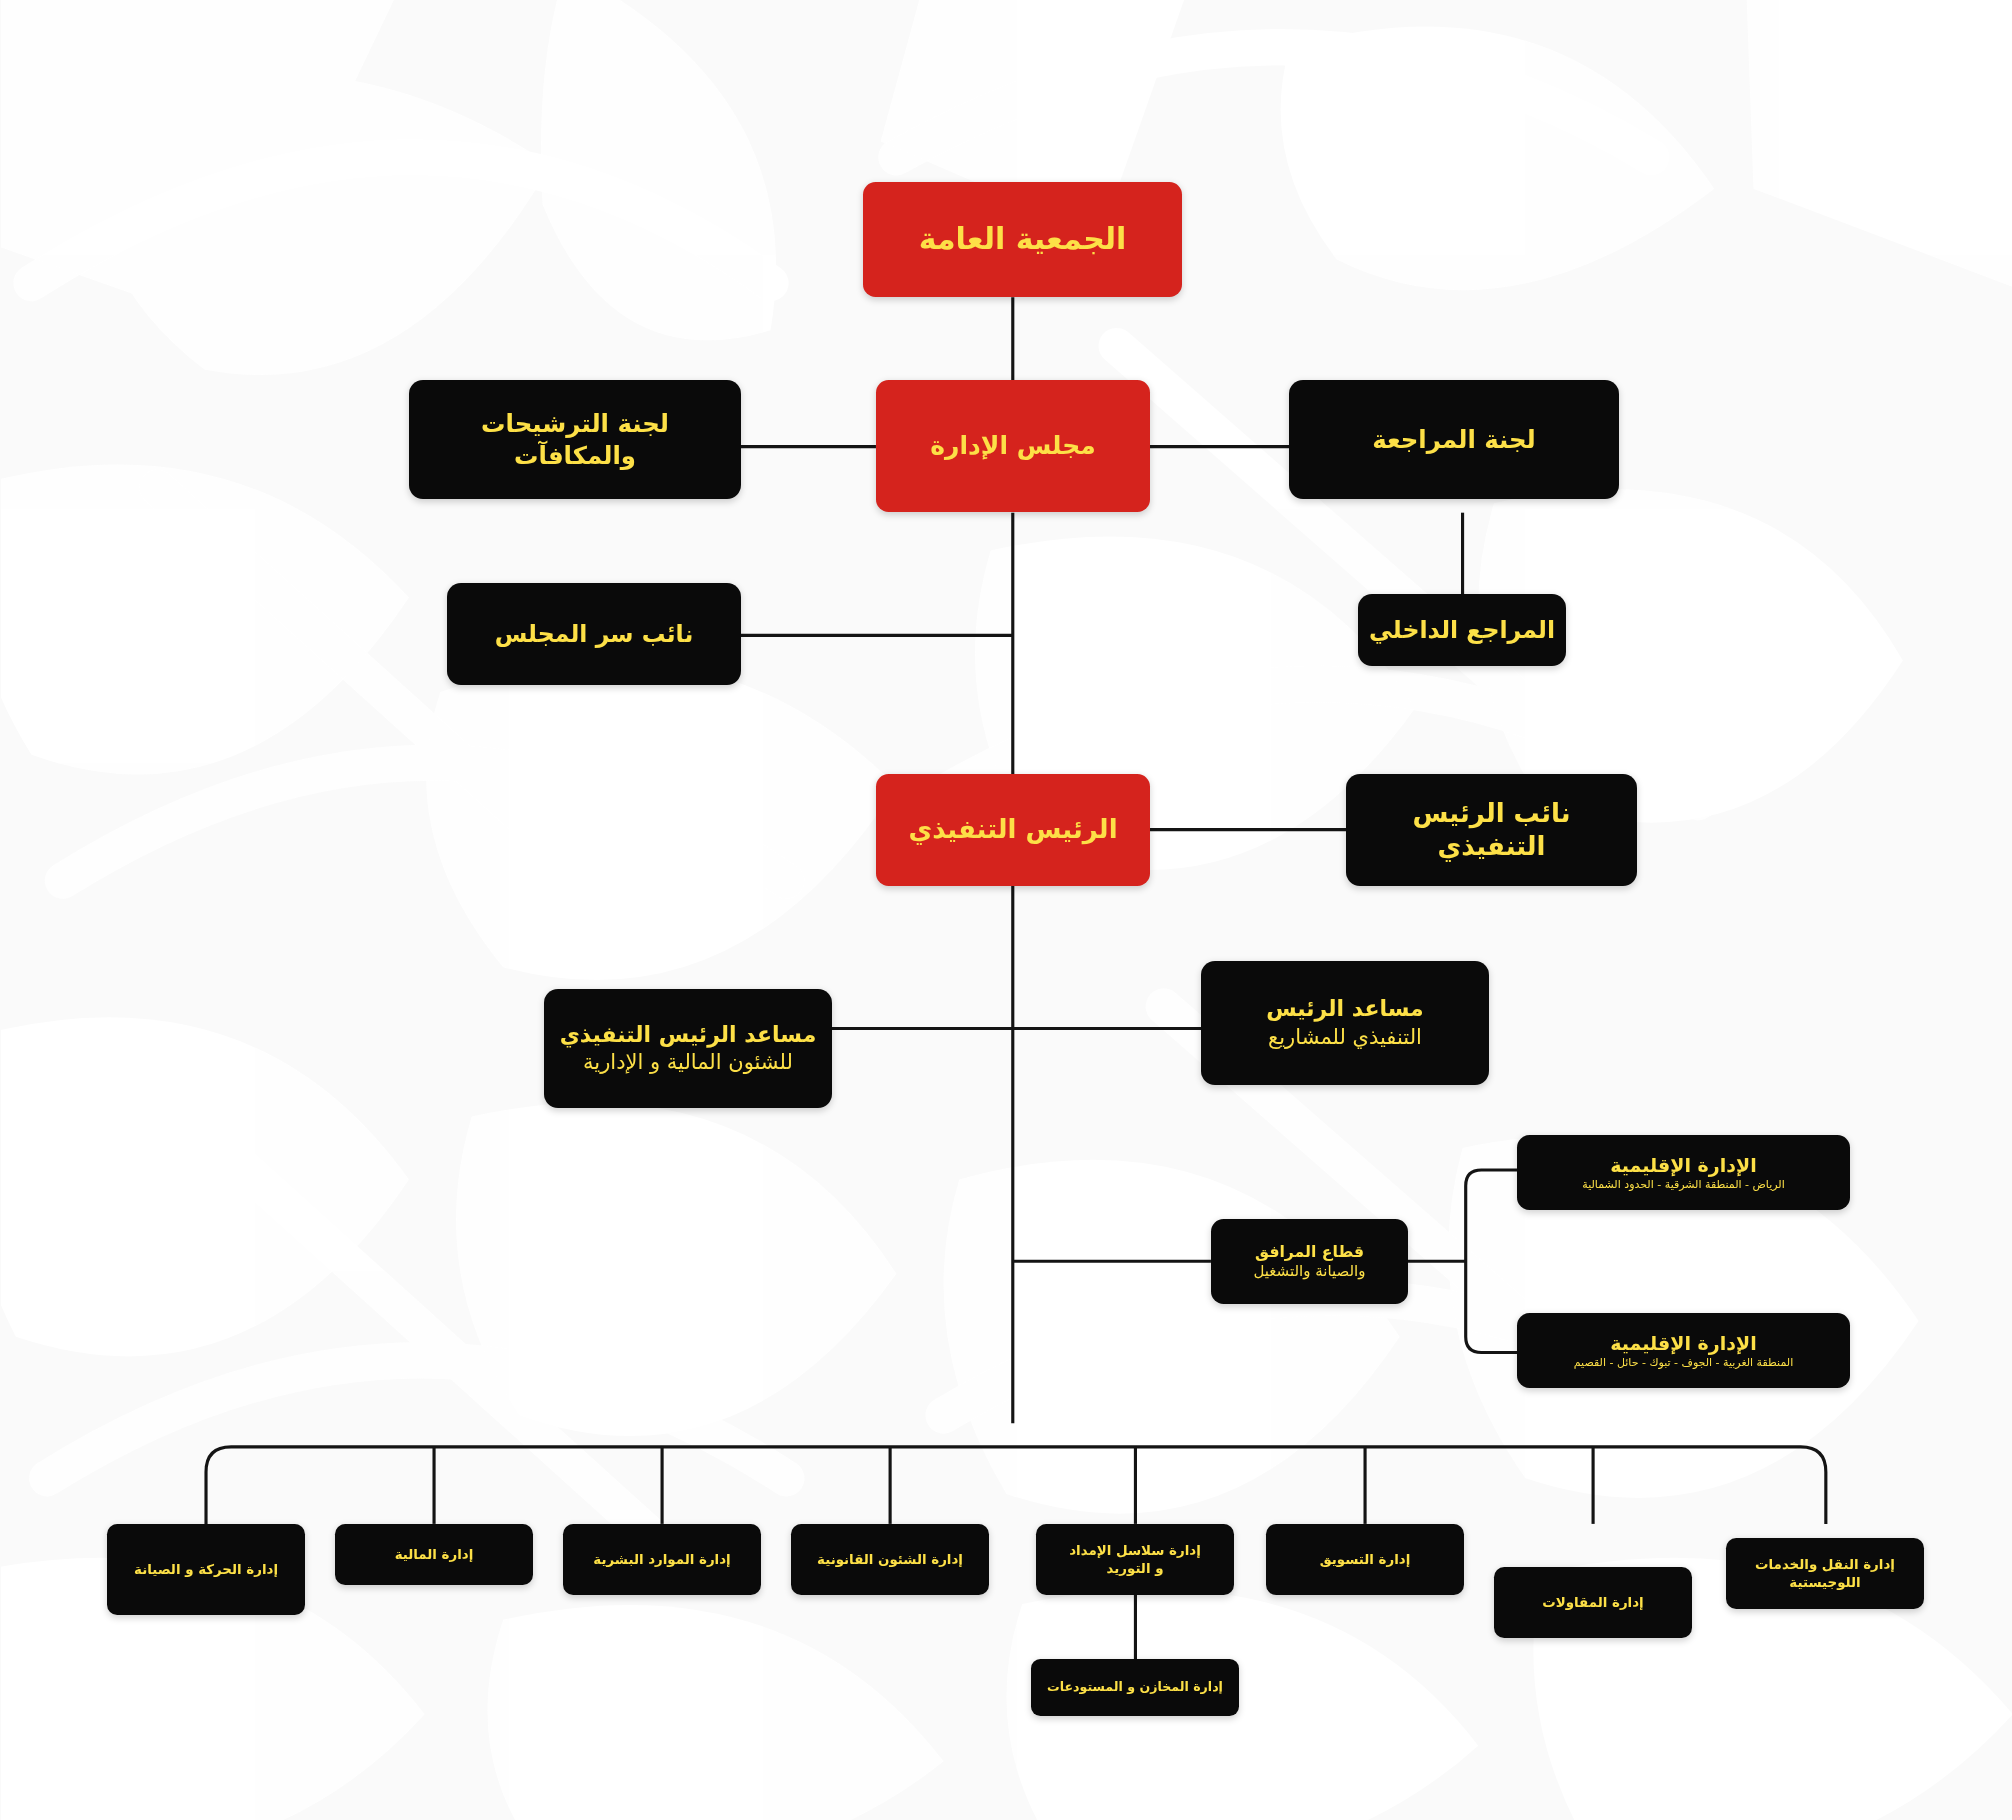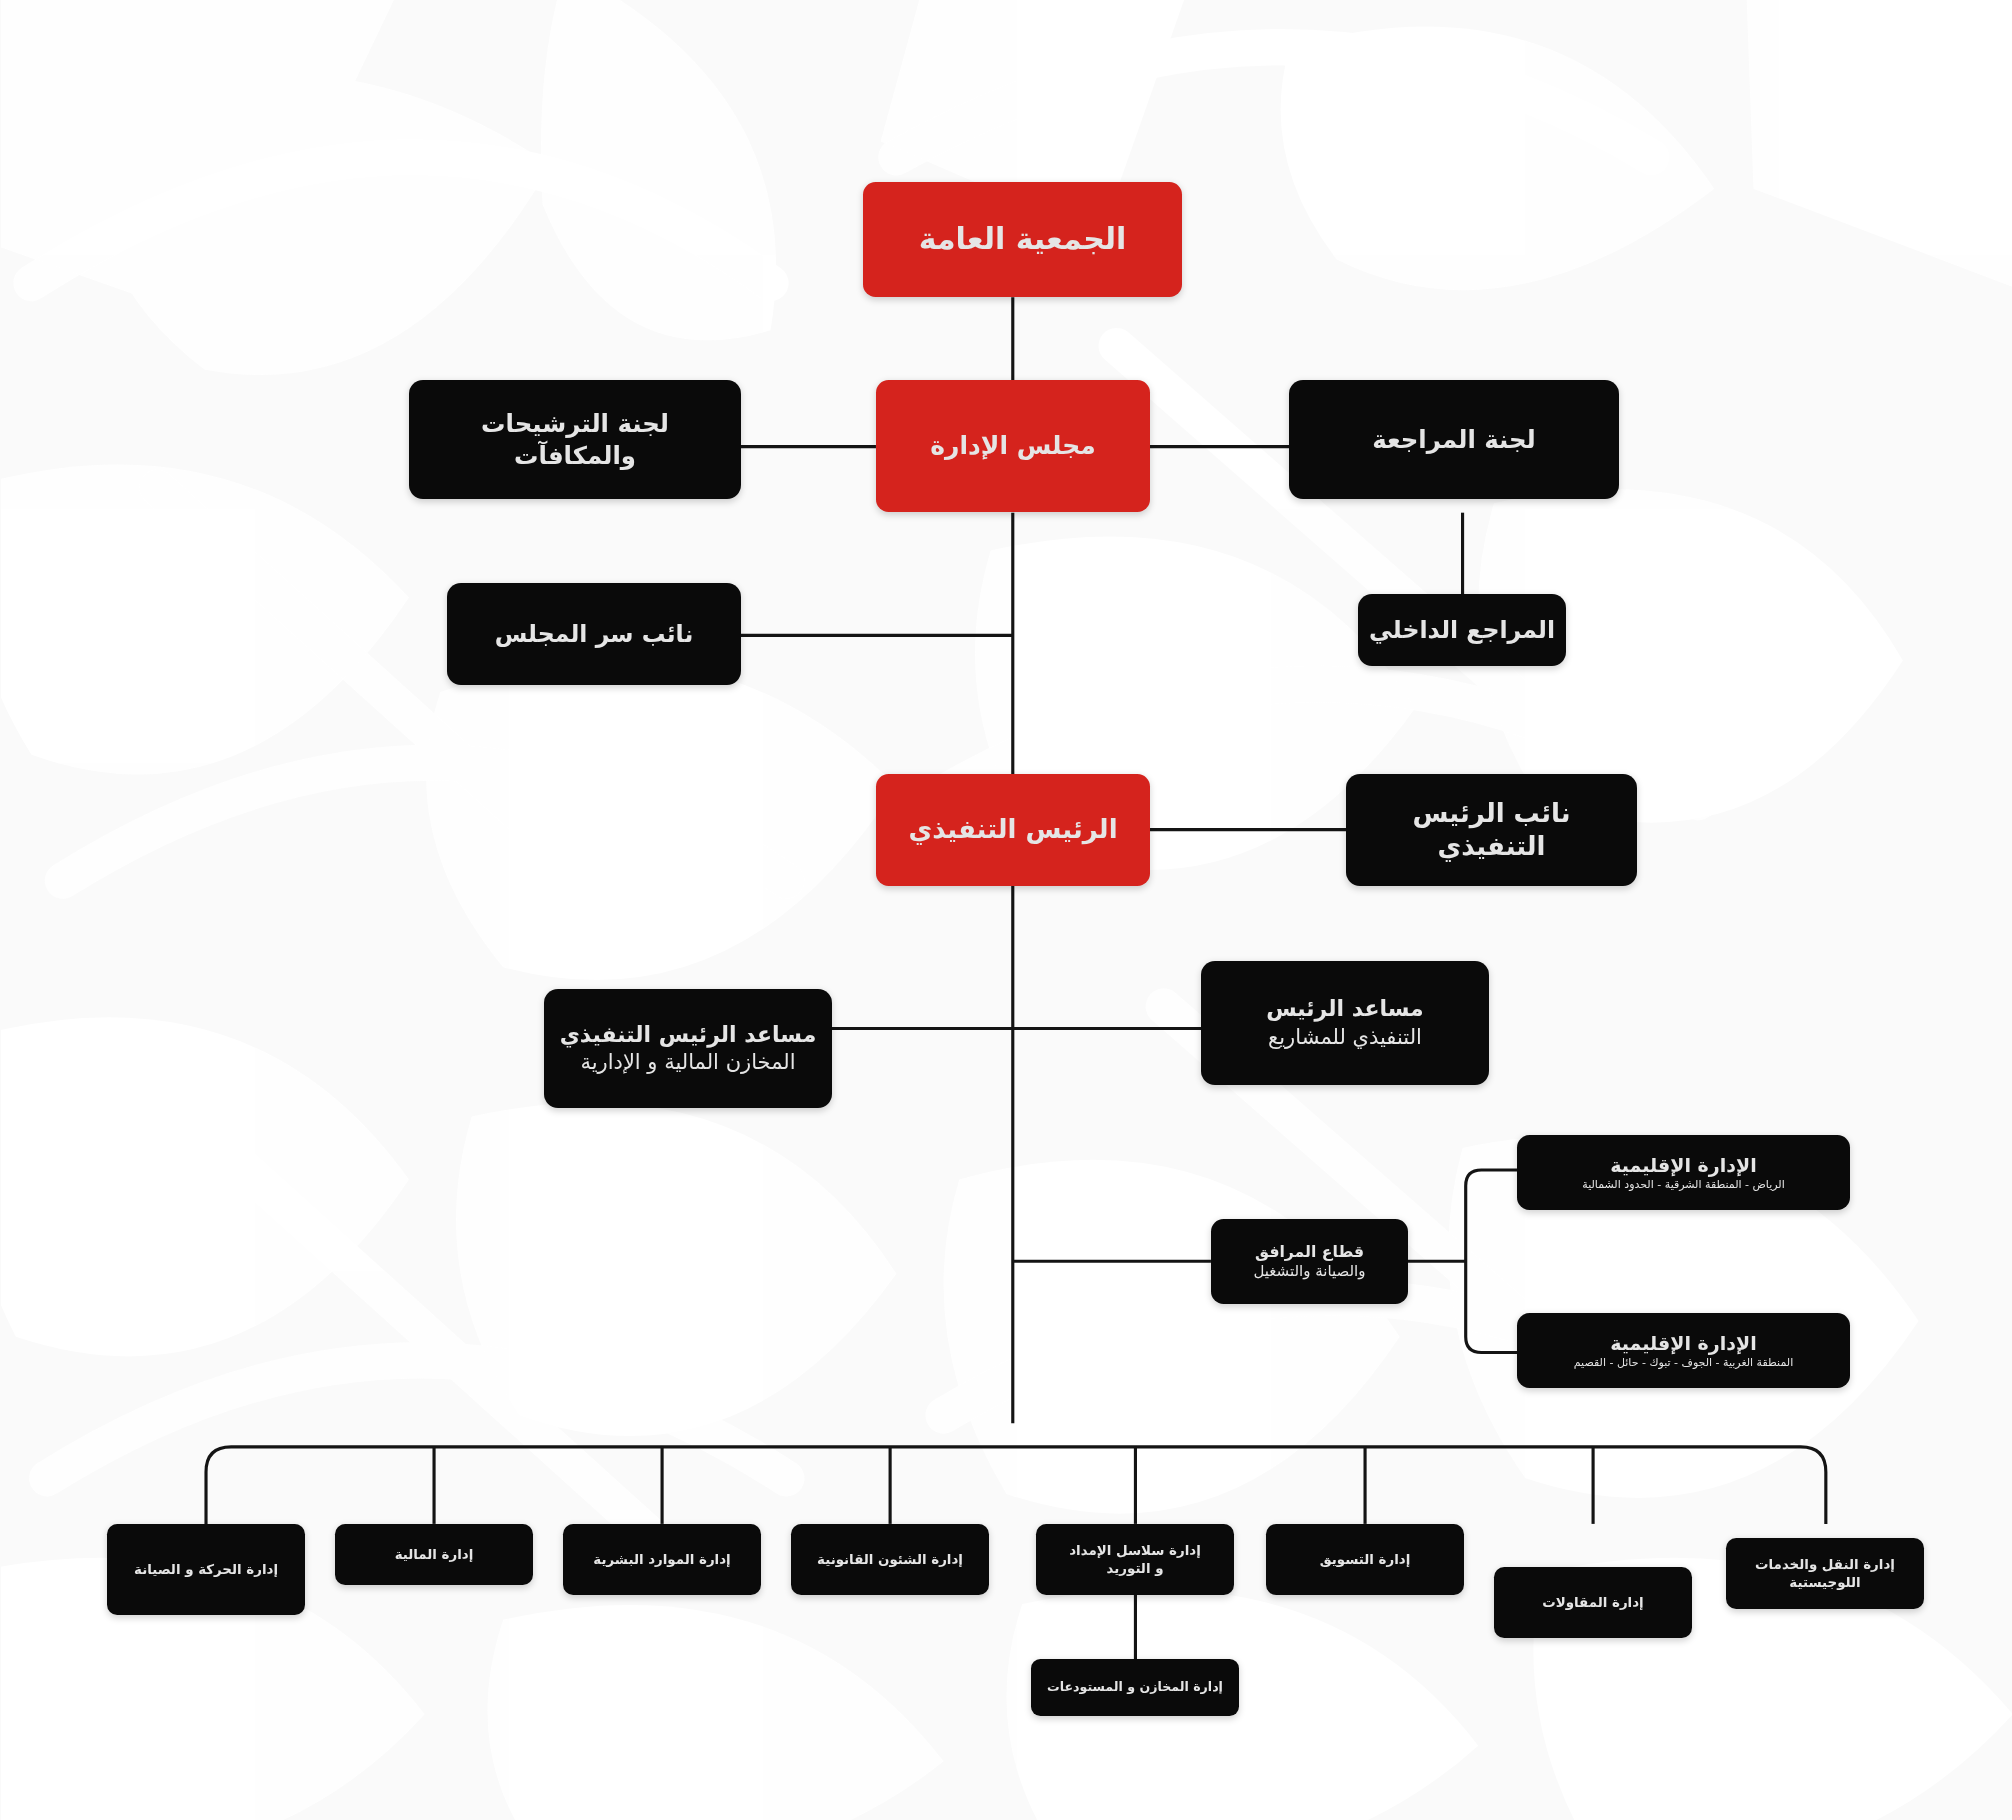--- a/index.html
+++ b/index.html
@@ -38,21 +38,21 @@
     inset: 0;
     z-index: 1;
     pointer-events: none;
   }
 
   
   .node {
     position: absolute;
     z-index: 3;
     background: #0a0a0a;
-    color: #e5e5e5;
+    color: #fde047;
     border-radius: 14px;
     display: flex;
     flex-direction: column;
     align-items: center;
     justify-content: center;
     text-align: center;
     box-shadow: 0 2.4px 7px rgba(0,0,0,0.18);
     line-height: 1.28;
     padding: 4.7px 9.4px;
   }
@@ -191,21 +191,21 @@
   <div class="node red tier-ceo" style="left:876px; top:774px; width:274px; height:112px;">
     <span class="t1">الرئيس التنفيذي</span>
   </div>
 
   <div class="node tier-ceo" style="left:1346px; top:774px; width:291px; height:112px;">
     <span class="t1">نائب الرئيس التنفيذي</span>
   </div>
 
   <div class="node tier-asst" style="left:544px; top:965px; width:288px; height:119px;margin-top:24px;">
     <span class="t1">مساعد الرئيس التنفيذي</span>
-    <span class="t2">المخازن المالية و الإدارية</span>
+    <span class="t2">للشئون المالية و الإدارية</span>
   </div>
 
   <div class="node tier-asst" style="left:1201px; top:961px; width:288px; height:124px;">
     <span class="t1">مساعد الرئيس</span>
     <span class="t2">التنفيذي للمشاريع</span>
   </div>
 
   <div class="node tier-sector" style="left:1211px; top:1219px; width:197px; height:85px; border-radius:12.6px;">
     <span class="t1">قطاع المرافق</span>
     <span class="t2">والصيانة والتشغيل</span>

